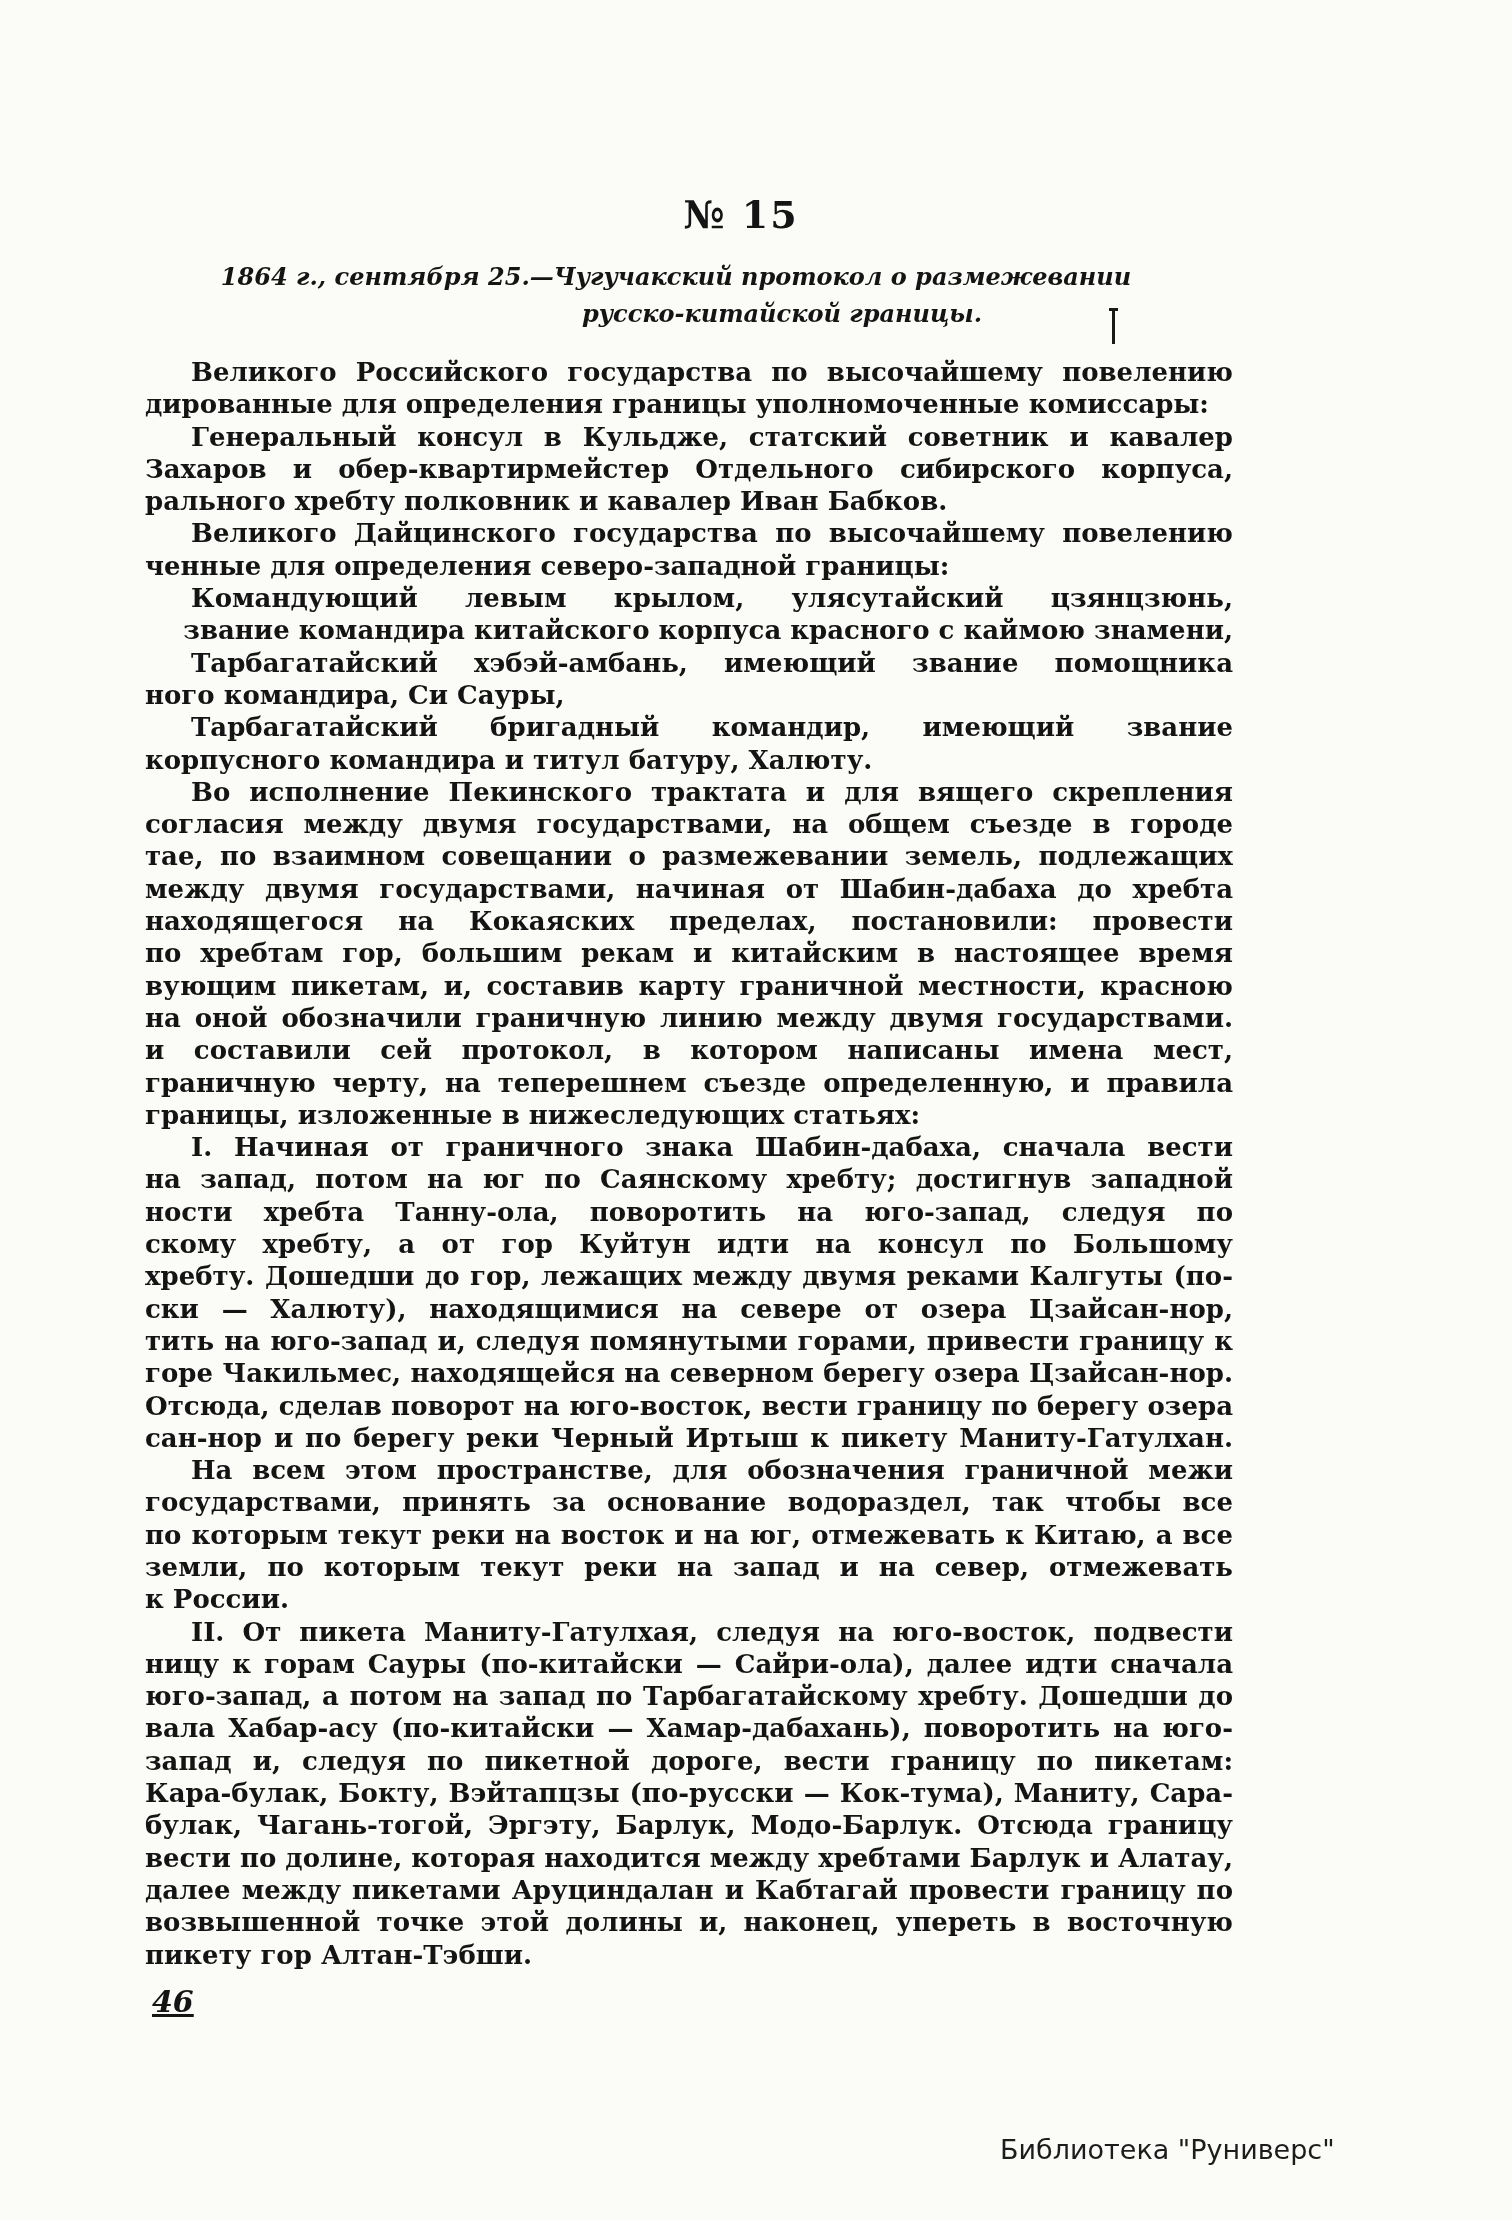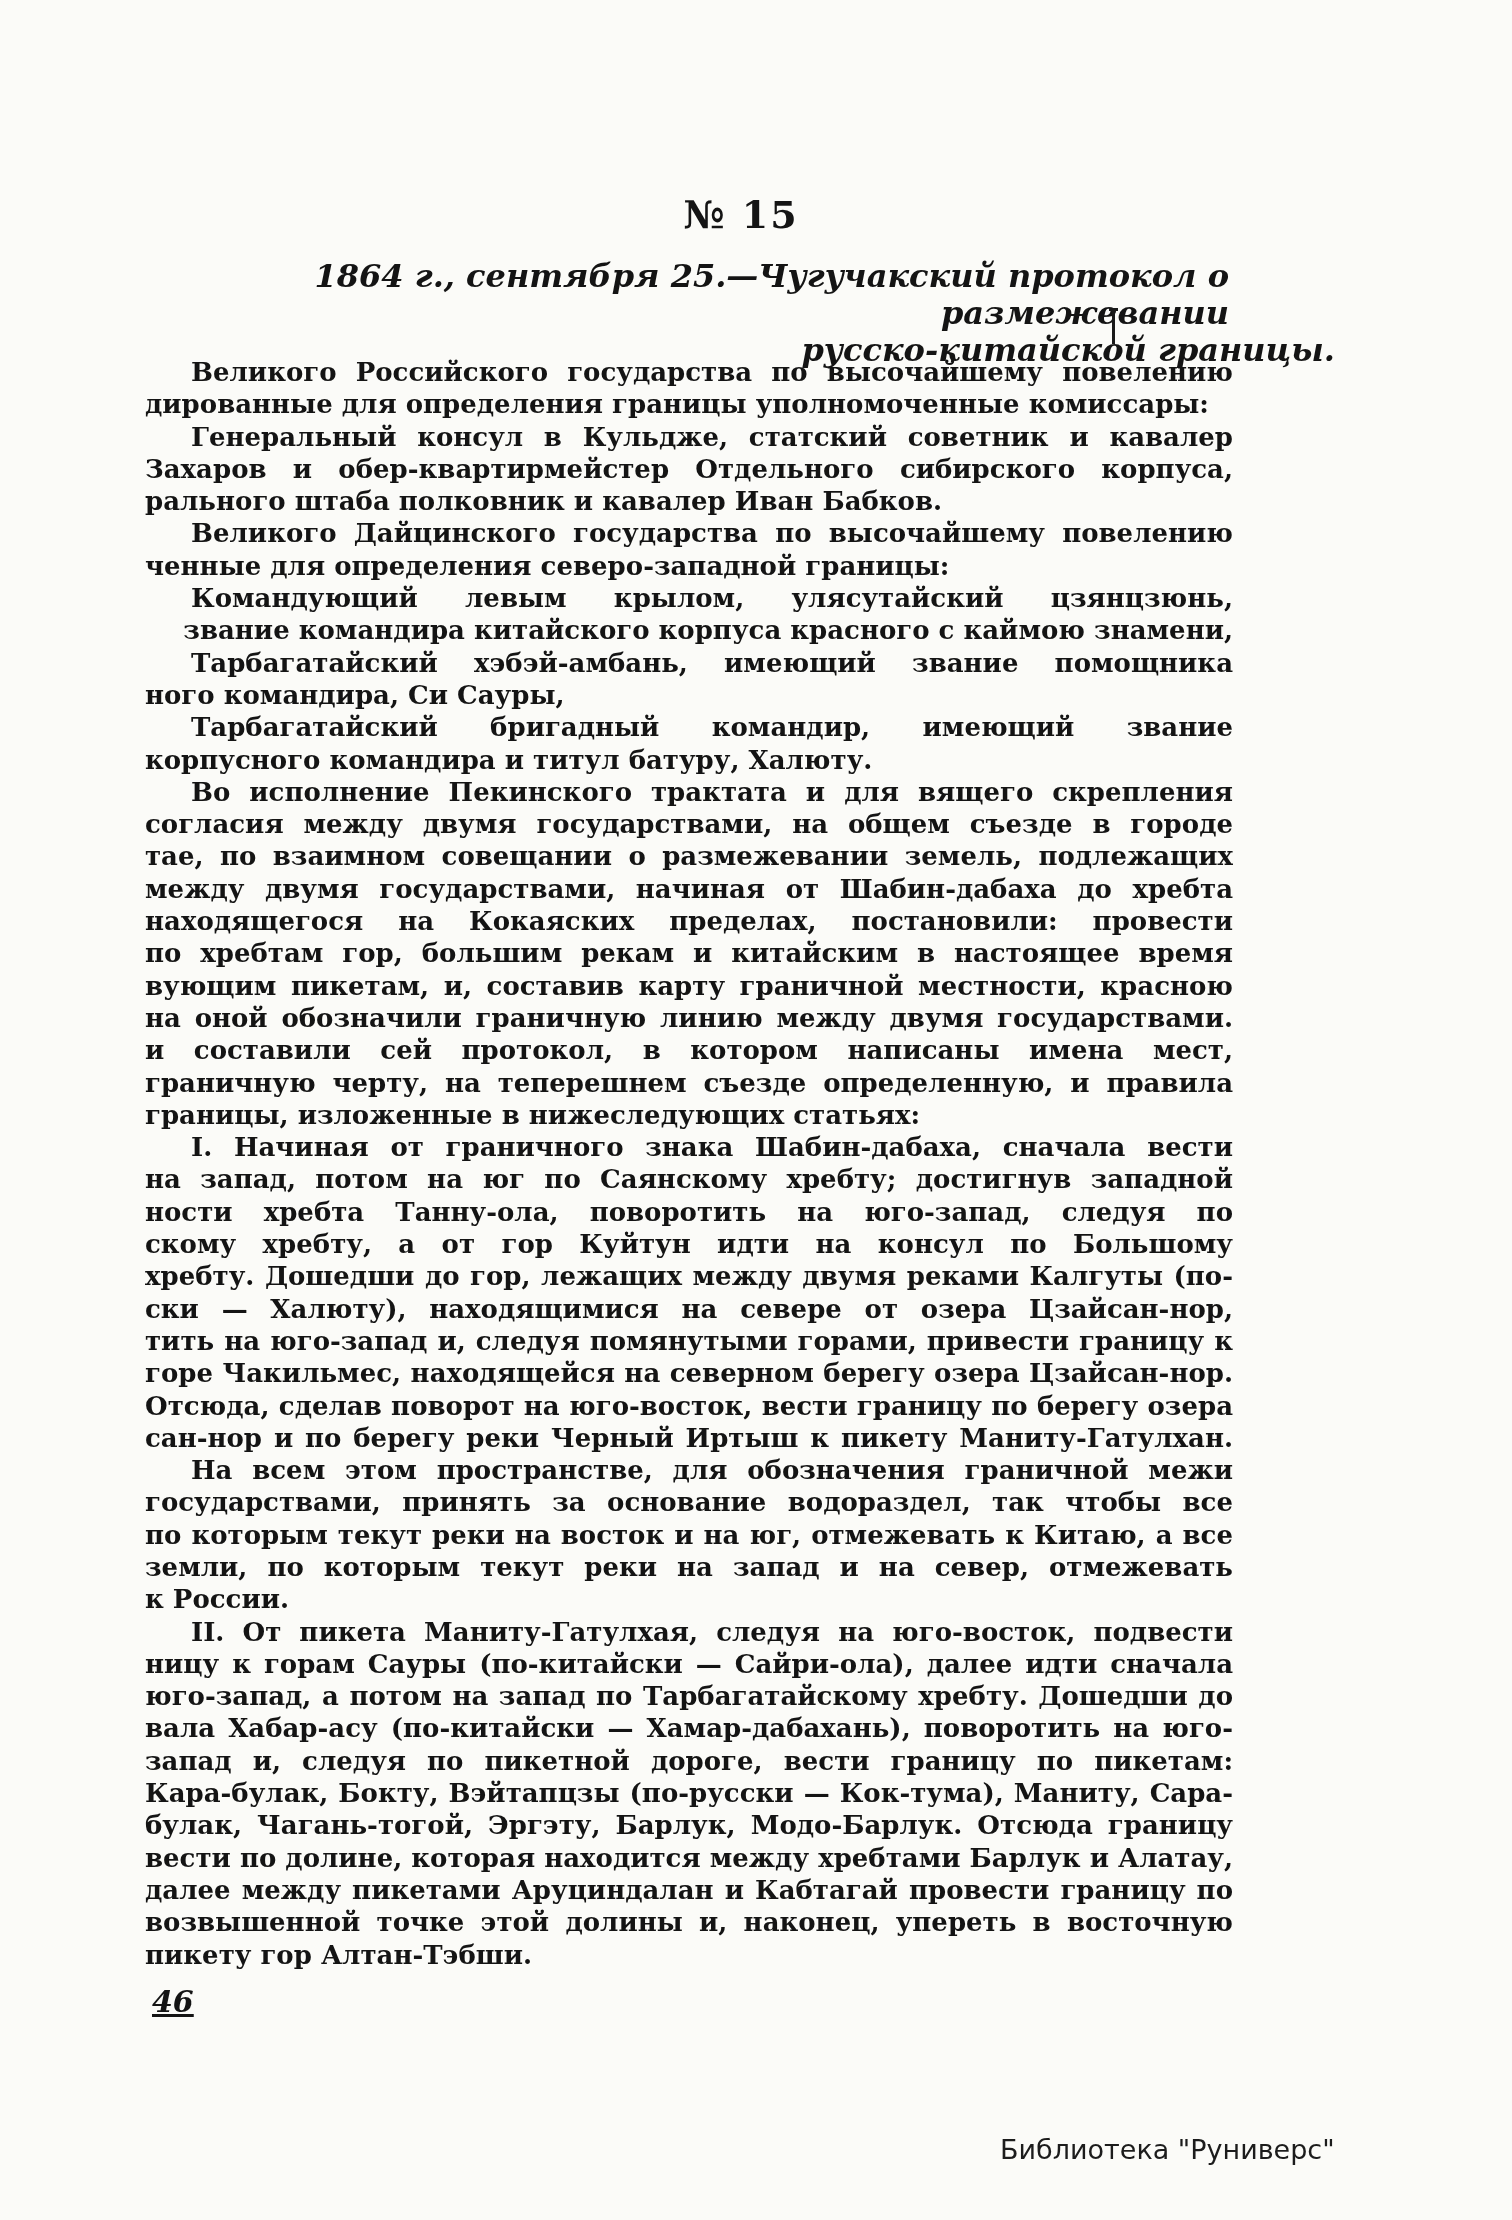--- a/index.html
+++ b/index.html
@@ -23,27 +23,27 @@
     top: 192px;
     width: 1088px;
     text-align: center;
     transform: translateX(52px);
     font-size: 38px;
     font-weight: 700;
     letter-spacing: 2px;
   }
   .doc-title {
     position: absolute;
-    left: 141px;
+    left: 132px;
     top: 258px;
     width: 1088px;
-    text-align: right;
+    text-align: center;
     font-style: italic;
     font-weight: 700;
-    font-size: 32px;
+    font-size: 24px;
     line-height: 37px;
   }
   .doc-title .l2 {
     display: block;
     transform: translateX(106px);
   }
   .scan-mark {
     position: absolute;
     left: 1112px;
     top: 308px;
@@ -107,21 +107,21 @@
     <span class="l2">русско-китайской границы.</span>
   </div>
 
   <div class="scan-mark"></div>
 
   <div class="body-text">
       <div class="line p">Великого Российского государства по высочайшему повелению коман-</div>
       <div class="line e">дированные для определения границы уполномоченные комиссары:</div>
       <div class="line p">Генеральный консул в Кульдже, статский советник и кавалер Иван</div>
       <div class="line">Захаров и обер-квартирмейстер Отдельного сибирского корпуса, Гене-</div>
-      <div class="line e">рального штаба полковник и кавалер Иван Бабков.</div>
+      <div class="line e">рального хребту полковник и кавалер Иван Бабков.</div>
       <div class="line p">Великого Дайцинского государства по высочайшему повелению назна-</div>
       <div class="line e">ченные для определения северо-западной границы:</div>
       <div class="line p">Командующий левым крылом, улясутайский цзянцзюнь, имеющий</div>
       <div class="line e">звание командира китайского корпуса красного с каймою знамени, Мин И,</div>
       <div class="line p">Тарбагатайский хэбэй-амбань, имеющий звание помощника корпус-</div>
       <div class="line e">ного командира, Си Сауры,</div>
       <div class="line p">Тарбагатайский бригадный командир, имеющий звание помощника</div>
       <div class="line e">корпусного командира и титул батуру, Халюту.</div>
       <div class="line p">Во исполнение Пекинского трактата и для вящего скрепления доброго</div>
       <div class="line">согласия между двумя государствами, на общем съезде в городе Тарбага-</div>

